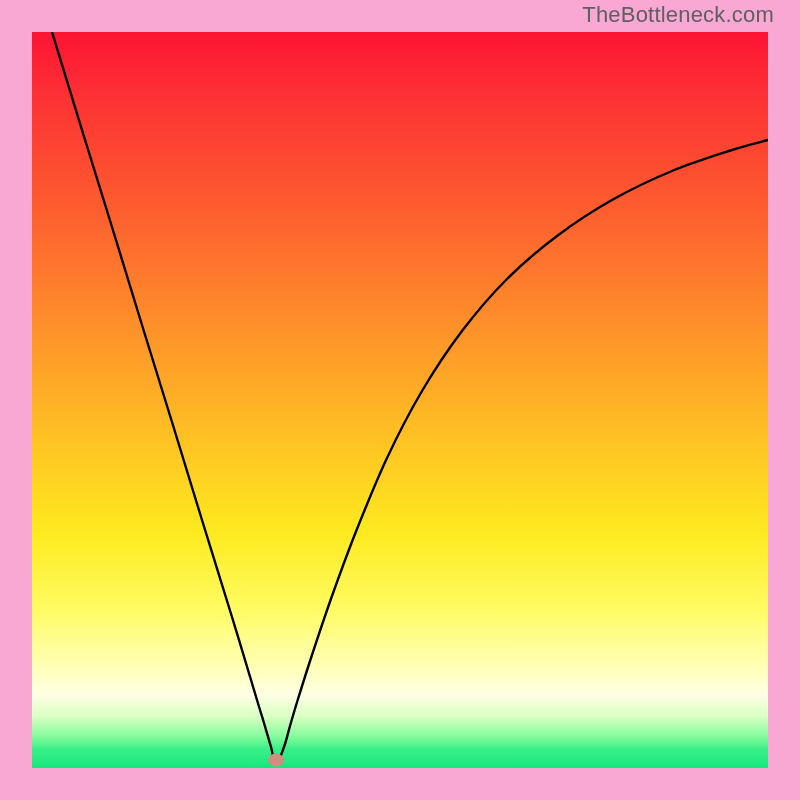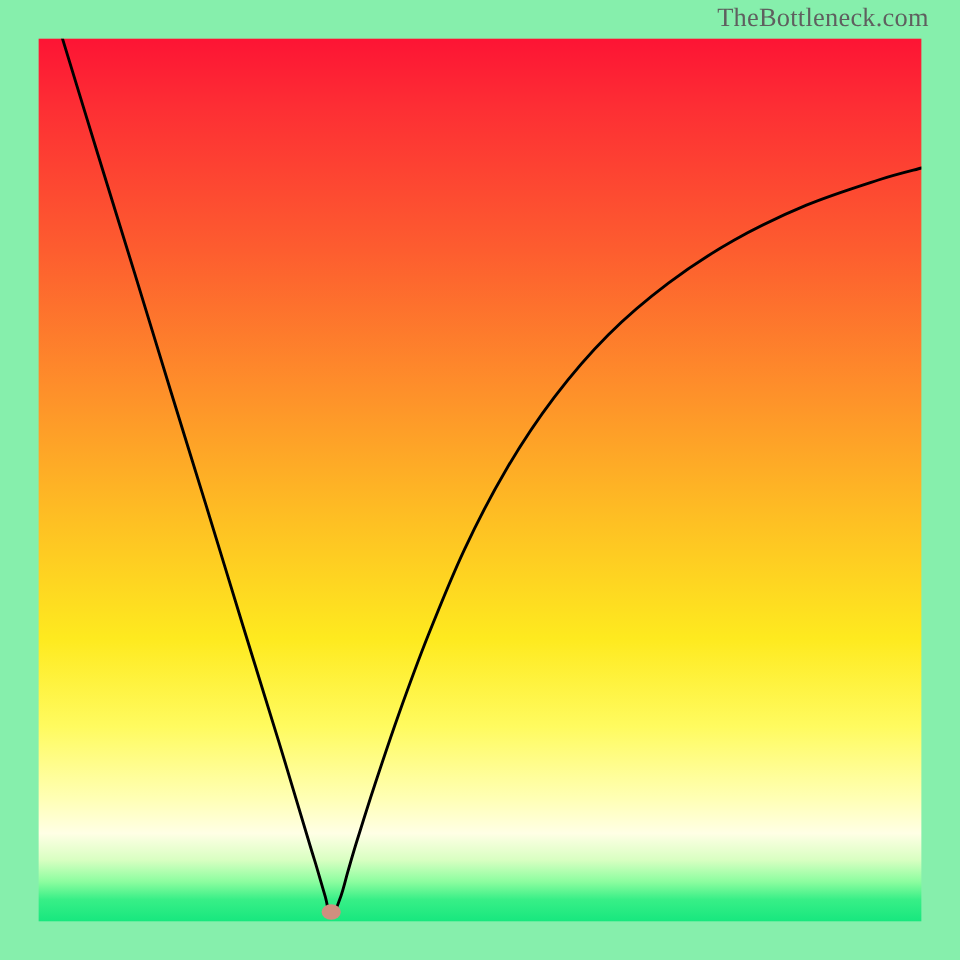--- a/index.html
+++ b/index.html
@@ -7,22 +7,21 @@
     padding: 0;
     width: 800px;
     height: 800px;
     background: #000;
     font-family: Arial, Helvetica, sans-serif;
   }
   .frame {
     position: relative;
     width: 800px;
     height: 800px;
-    background: #86efac;
-    font-family: Liberation Serif, serif;
+    background: #f9a8d4;
   }
   .attribution {
     position: absolute;
     top: 2px;
     right: 26px;
     color: #5f5f5f;
     font-size: 22px;
     font-weight: 500;
     letter-spacing: 0.2px;
   }

